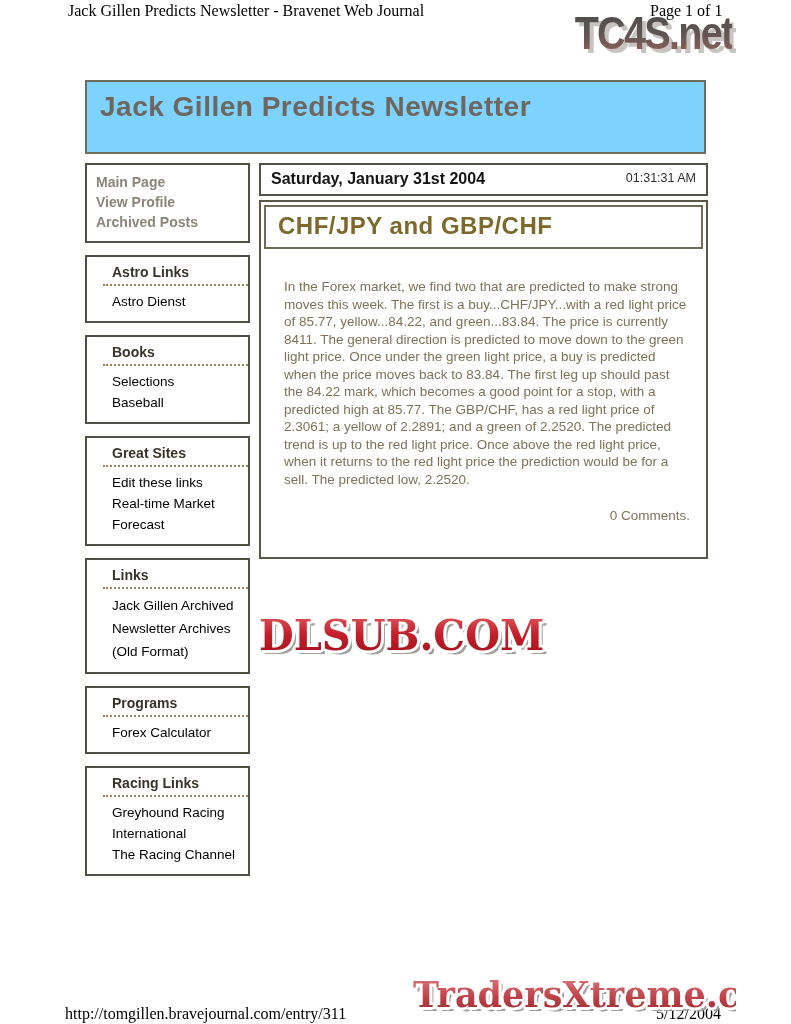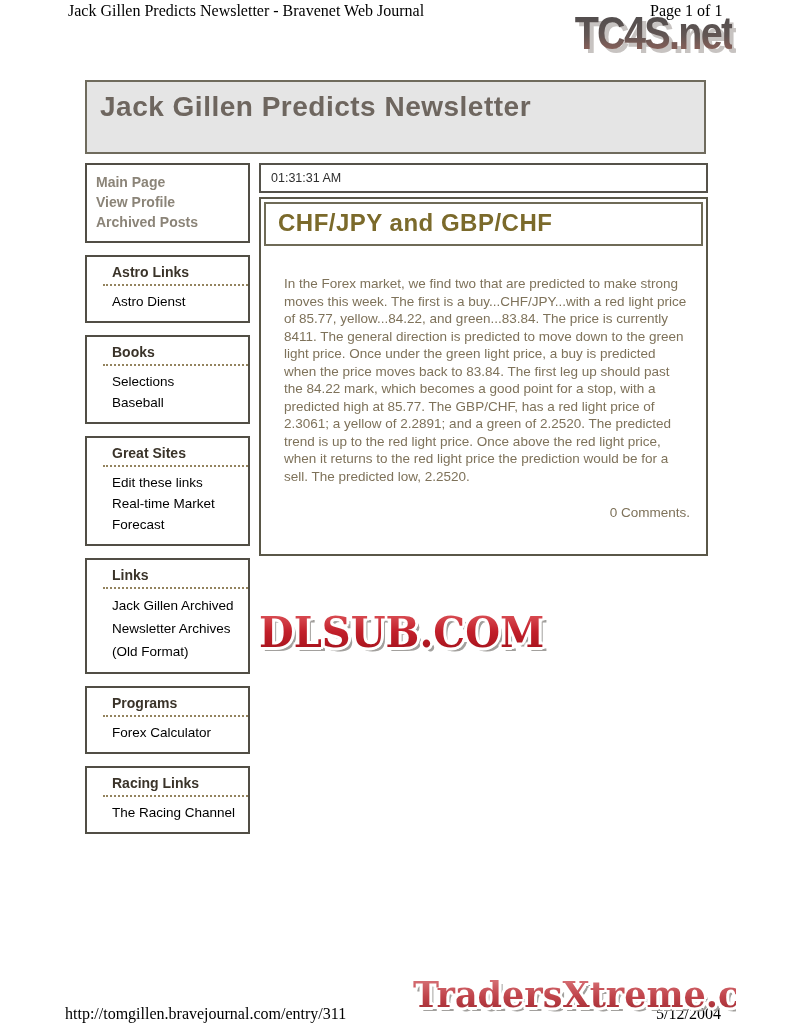--- a/index.html
+++ b/index.html
@@ -43,21 +43,21 @@
     .tc4s .l-fill {
       background:linear-gradient(180deg,#514d4d 15%,#625654 55%,#9b645a 95%);
       -webkit-background-clip:text; background-clip:text;
       -webkit-text-fill-color:transparent; color:transparent;
     }
   }
 
   
   .masthead {
     position:absolute; left:85px; top:80px; width:621px; height:74px;
-    border:2px solid #6f6b5d; background:#e5e5e5; padding:9px 12px 0 13px;
+    border:2px solid #6f6b5d; background:#7dd3fc; padding:9px 12px 0 13px;
   }
   .masthead-title { font-size:28px; font-weight:bold; color:#6e665f; letter-spacing:0.5px; }
   .masthead-sub   { font-size:15px; color:#6e665f; margin-top:2px; }
 
   
   .columns { position:absolute; left:85px; top:163px; width:623px; display:flex; }
   .sidebar { width:165px; flex:0 0 165px; }
   .main    { flex:1; margin-left:9px; }
 
   
@@ -183,29 +183,31 @@
       <div class="sbox">
         <div class="sbox-head">Programs</div>
         <div class="sbox-links">
           <div class="s-link">Forex Calculator</div>
         </div>
       </div>
 
       <div class="sbox">
         <div class="sbox-head">Racing Links</div>
         <div class="sbox-links">
+          <div class="s-link">Greyhound Racing International</div>
           <div class="s-link">The Racing Channel</div>
         </div>
       </div>
 
     </div>
 
     <div class="main">
 
       <div class="datebar">
+        <span class="date">Saturday, January 31st 2004</span>
         <span class="time">01:31:31 AM</span>
       </div>
 
       <div class="postbox">
         <div class="titlebox">
           <span class="post-title">CHF/JPY and GBP/CHF</span>
         </div>
         <div class="postbody">In the Forex market, we find two that are predicted to make strong moves this week. The first is a buy...CHF/JPY...with a red light price of 85.77, yellow...84.22, and green...83.84. The price is currently 8411. The general direction is predicted to move down to the green light price. Once under the green light price, a buy is predicted when the price moves back to 83.84. The first leg up should past the 84.22 mark, which becomes a good point for a stop, with a predicted high at 85.77. The GBP/CHF, has a red light price of 2.3061; a yellow of 2.2891; and a green of 2.2520. The predicted trend is up to the red light price. Once above the red light price, when it returns to the red light price the prediction would be for a sell. The predicted low, 2.2520.</div>
         <div class="comments">0 Comments.</div>
       </div>

